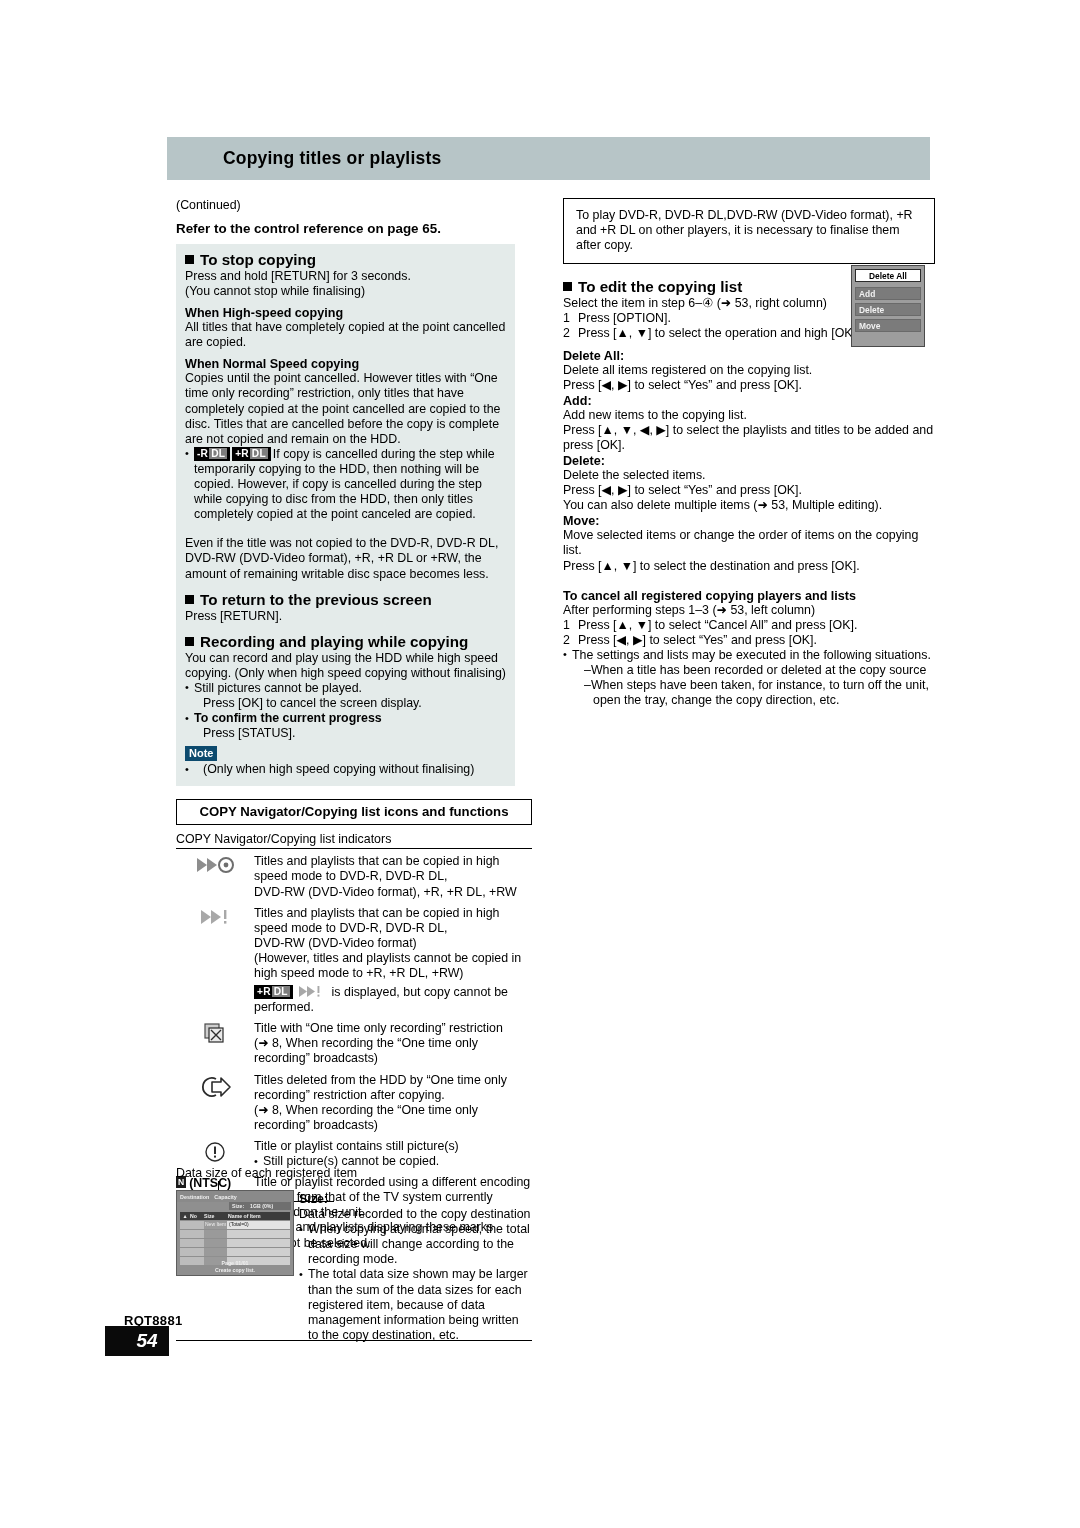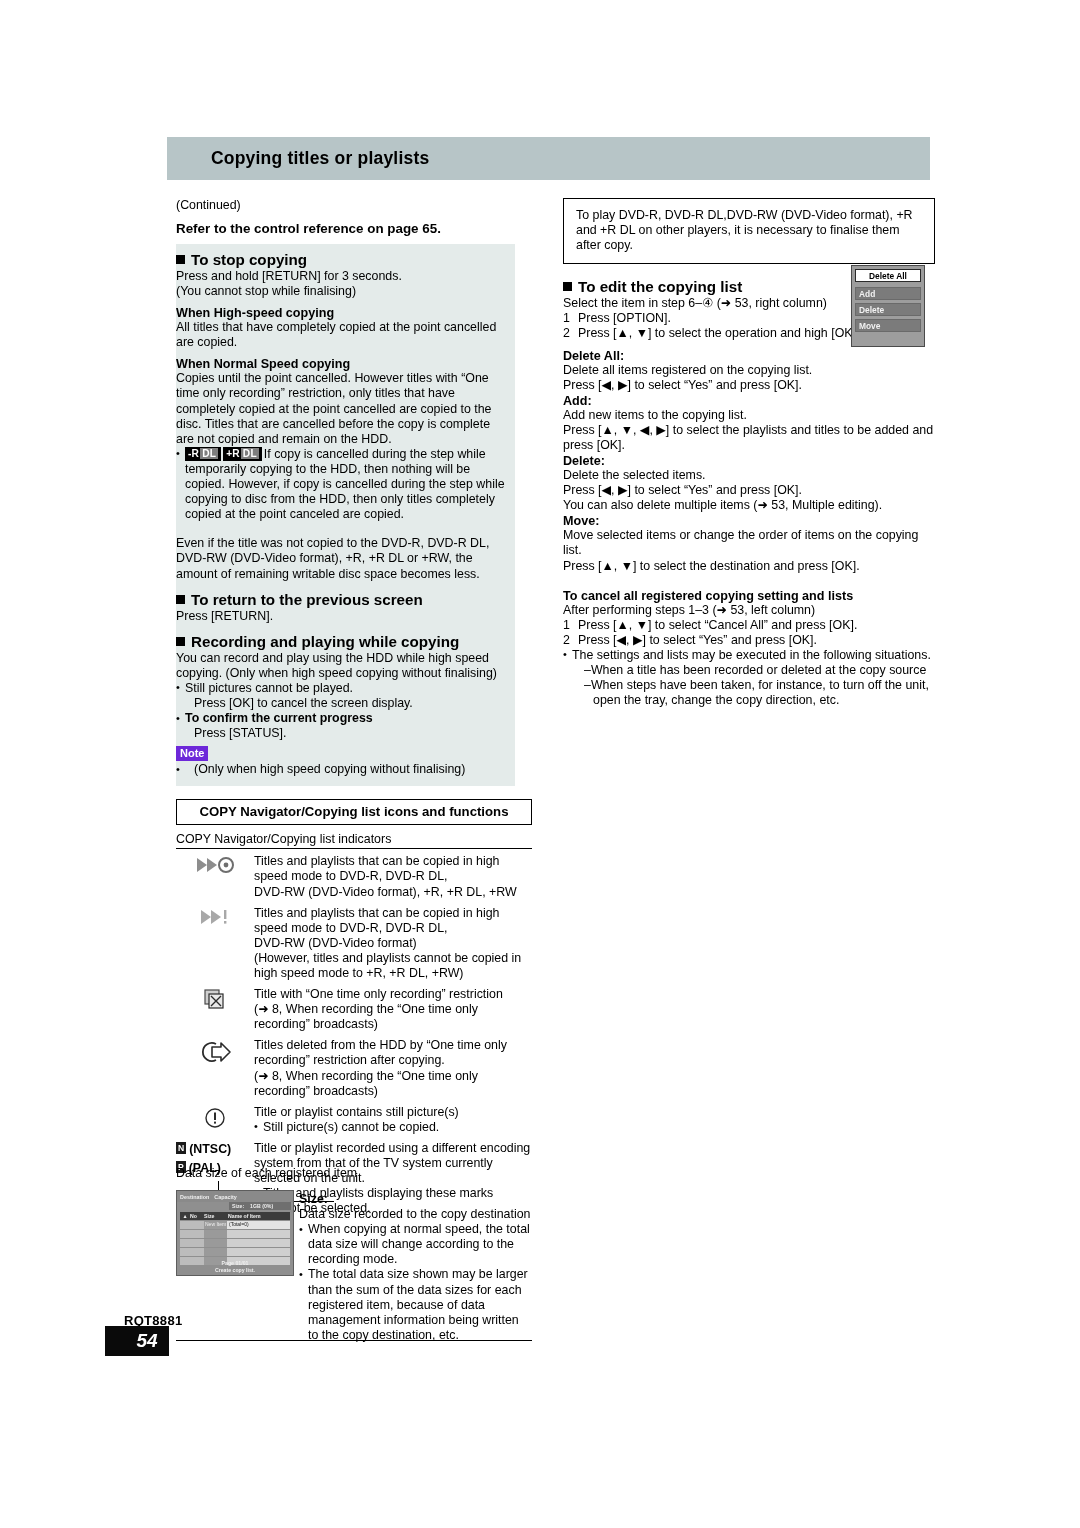--- a/index.html
+++ b/index.html
@@ -24,21 +24,21 @@
   .header-bar {
     position: absolute;
     left: 167px;
     top: 137px;
     width: 763px;
     height: 43px;
     background: #b7c5c7;
   }
   .header-title {
     position: absolute;
-    left: 211px;
+    left: 223px;
     top: 148px;
     font-size: 17.5px;
     font-weight: bold;
     letter-spacing: 0.2px;
   }
 
   
   .col-left {
     position: absolute;
     left: 176px;
@@ -58,21 +58,21 @@
   }
   .refer {
     font-size: 13.4px;
     font-weight: bold;
     margin: 0 0 8px 0;
   }
 
   
   .shade {
     background: #e4ebea;
-    padding: 7px 8px 9px 0;
+    padding: 7px 8px 9px 9px;
     width: 339px;
     box-sizing: border-box;
   }
 
   
   .sec-h {
     font-size: 15.2px;
     font-weight: bold;
     margin: 0 0 1px 0;
     display: block;
@@ -132,21 +132,21 @@
     margin-right: 2px;
   }
   .badge .dl {
     background: #7e7e7e;
     color: #fff;
     padding: 0 2px;
     margin-left: 1px;
   }
   .note-tag {
     display: inline-block;
-    background: #6d28d9;
+    background: #0c4a6e;
     color: #fff;
     font-size: 11px;
     font-weight: bold;
     line-height: 13px;
     padding: 1px 4px;
   }
 
   
   .boxed-title {
     border: 1.4px solid #000;
@@ -496,20 +496,30 @@
           <path d="M6 2 L16 9 L6 16 Z" fill="#a8a8a8"></path>
           <path d="M16 2 L26 9 L16 16 Z" fill="#a8a8a8"></path>
           <rect x="29" y="2" width="2.4" height="9" fill="#a8a8a8"></rect>
           <rect x="29" y="13" width="2.4" height="2.6" fill="#a8a8a8"></rect>
         </svg>
       </div>
       <div class="icon-text">
         <span style="white-space:pre-line">Titles and playlists that can be copied in high speed mode to DVD-R, DVD-R DL,
 DVD-RW (DVD-Video format)
 (However, titles and playlists cannot be copied in high speed mode to +R, +R DL, +RW)</span>
+        <span style="display:block;margin-top:4px">
+          <span class="badge"><span>+R</span><span class="dl">DL</span></span>
+          <svg width="30" height="13" viewBox="0 0 30 13" style="vertical-align:-2px">
+            <path d="M1 1 L9 6.5 L1 12 Z" fill="#a8a8a8"></path>
+            <path d="M9 1 L17 6.5 L9 12 Z" fill="#a8a8a8"></path>
+            <rect x="19.5" y="1" width="1.9" height="7" fill="#a8a8a8"></rect>
+            <rect x="19.5" y="9.6" width="1.9" height="2" fill="#a8a8a8"></rect>
+          </svg>
+          <span>is displayed, but copy cannot be performed.</span>
+        </span>
       </div>
     </div>
 
     <div class="icon-row">
       <div class="icon-cell">
         <svg width="24" height="22" viewBox="0 0 24 22">
           <rect x="2" y="1" width="14" height="14" fill="#cfcfcf" stroke="#4a4a4a" stroke-width="1.2"></rect>
           <rect x="6" y="5" width="14" height="14" fill="#e9e9e9" stroke="#2b2b2b" stroke-width="1.2"></rect>
           <path d="M8 7 L18 17 M18 7 L8 17" stroke="#2b2b2b" stroke-width="1.4"></path>
         </svg>
@@ -664,21 +674,21 @@
 
     <p class="sub-h" style="margin-top:1px">Delete:</p>
     <p class="tx">Delete the selected items.</p>
     <p class="tx">Press [◀, ▶] to select “Yes” and press [OK].</p>
     <p class="tx">You can also delete multiple items (➜ 53, Multiple editing).</p>
 
     <p class="sub-h" style="margin-top:1px">Move:</p>
     <p class="tx">Move selected items or change the order of items on the copying list.</p>
     <p class="tx">Press [▲, ▼] to select the destination and press [OK].</p>
 
-    <p class="sub-h" style="margin-top:15px">To cancel all registered copying setting and lists</p>
+    <p class="sub-h" style="margin-top:15px">To cancel all registered copying players and lists</p>
     <p class="tx">After performing steps 1–3 (➜ 53, left column)</p>
     <div class="step">
       <span class="n">1</span>
       <span class="s">Press [▲, ▼] to select “Cancel All” and press [OK].</span>
     </div>
     <div class="step">
       <span class="n">2</span>
       <span class="s">Press [◀, ▶] to select “Yes” and press [OK].</span>
     </div>
     <ul class="dots">

